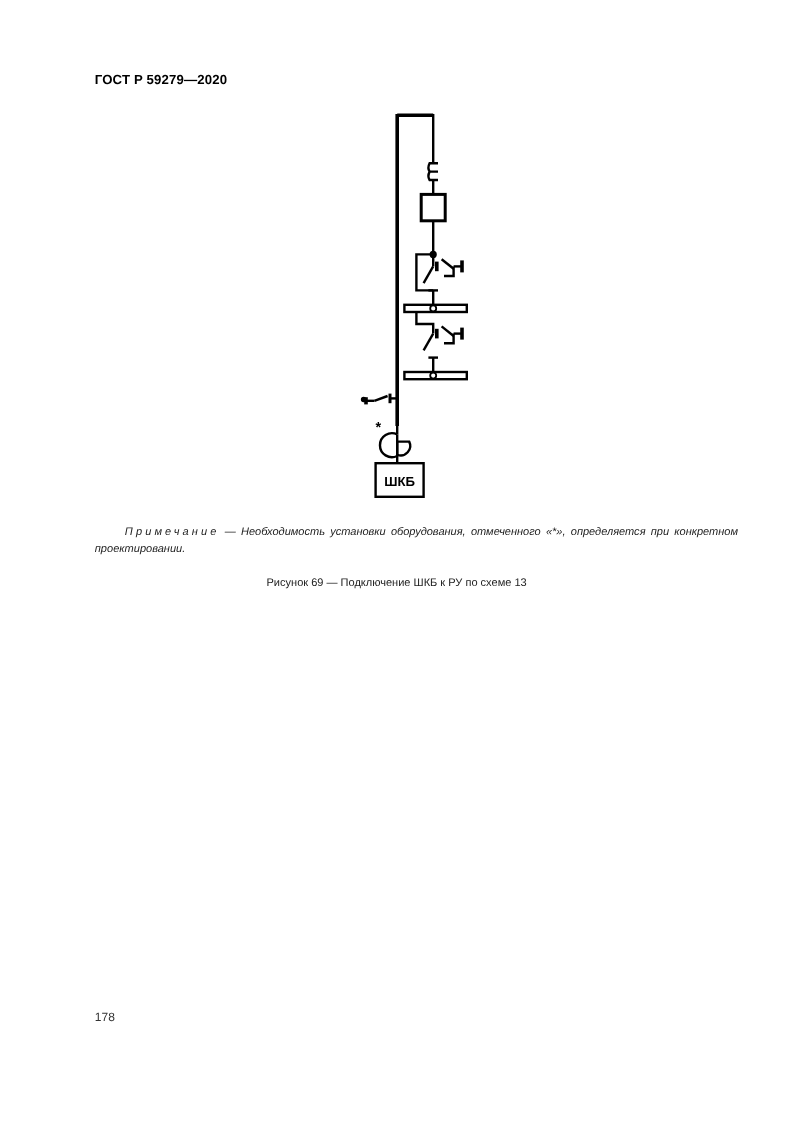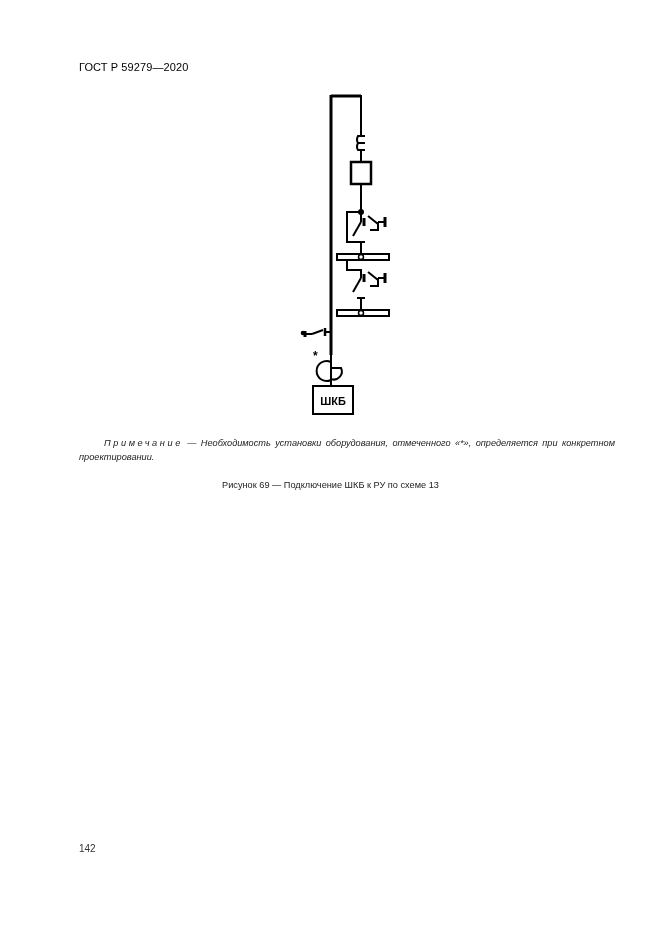--- a/index.html
+++ b/index.html
@@ -1,17 +1,17 @@
 <!DOCTYPE html>
 <html><head>
 <meta charset="utf-8">
 <style>
   html, body { margin: 0; padding: 0; background: #ffffff; }
   body { width: 661px; height: 935px; position: relative; overflow: hidden; font-family: "Liberation Sans", sans-serif; color: #000; }
-  .header { position: absolute; left: 79px; top: 61px; font-size: 11px; font-weight: normal; letter-spacing: 0.1px; }
+  .header { position: absolute; left: 79px; top: 61px; font-size: 11px; font-weight: bold; letter-spacing: 0.1px; }
   .diagram { position: absolute; left: 0; top: 0; width: 661px; height: 420px; }
   .note { position: absolute; left: 79px; top: 436px; width: 536px; font-size: 9.2px; line-height: 14px; text-align: justify; text-indent: 25px; color: #222; font-style: italic; }
   .note .label { letter-spacing: 2.6px; }
   .caption { position: absolute; left: 0; width: 661px; top: 480px; font-size: 9.2px; text-align: center; color: #222; }
   .page-num { position: absolute; left: 79px; top: 843px; font-size: 10px; color: #333; }
 </style>
 </head>
 <body>
 
 <div class="header">ГОСТ Р 59279—2020</div>
@@ -87,13 +87,13 @@
   <text x="313" y="360" font-family="Liberation Sans, sans-serif" font-size="12" font-weight="bold" fill="#000">*</text>
 
   <rect x="313" y="386" width="40" height="28" fill="#fff" stroke="#000" stroke-width="2"></rect>
   <text x="333" y="405" text-anchor="middle" font-family="Liberation Sans, sans-serif" font-size="11" font-weight="bold" fill="#000">ШКБ</text>
 </svg>
 
 <div class="note"><span class="label">Примечание</span><span> — Необходимость установки оборудования, отмеченного «*», определяется при конкретном проектировании.</span></div>
 
 <div class="caption">Рисунок 69 — Подключение ШКБ к РУ по схеме 13</div>
 
-<div class="page-num">142</div>
+<div class="page-num">178</div>
 
 </body></html>

